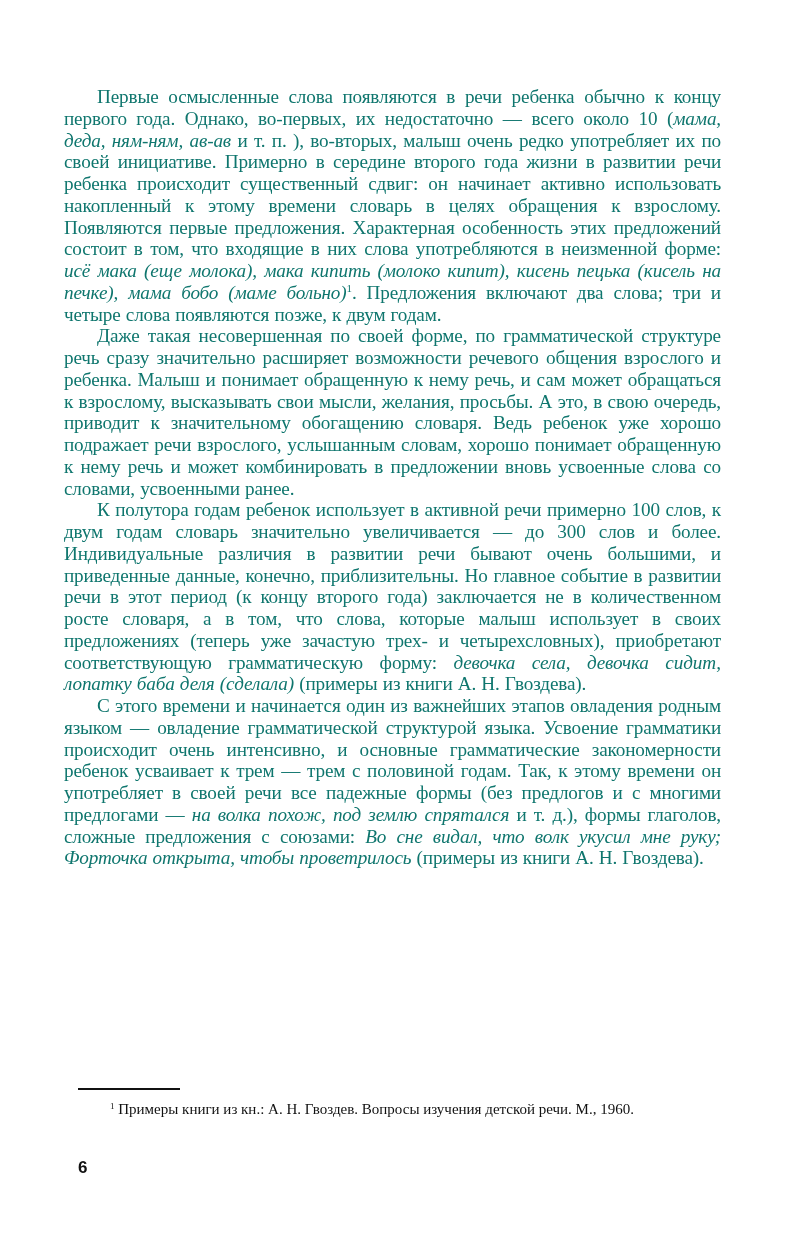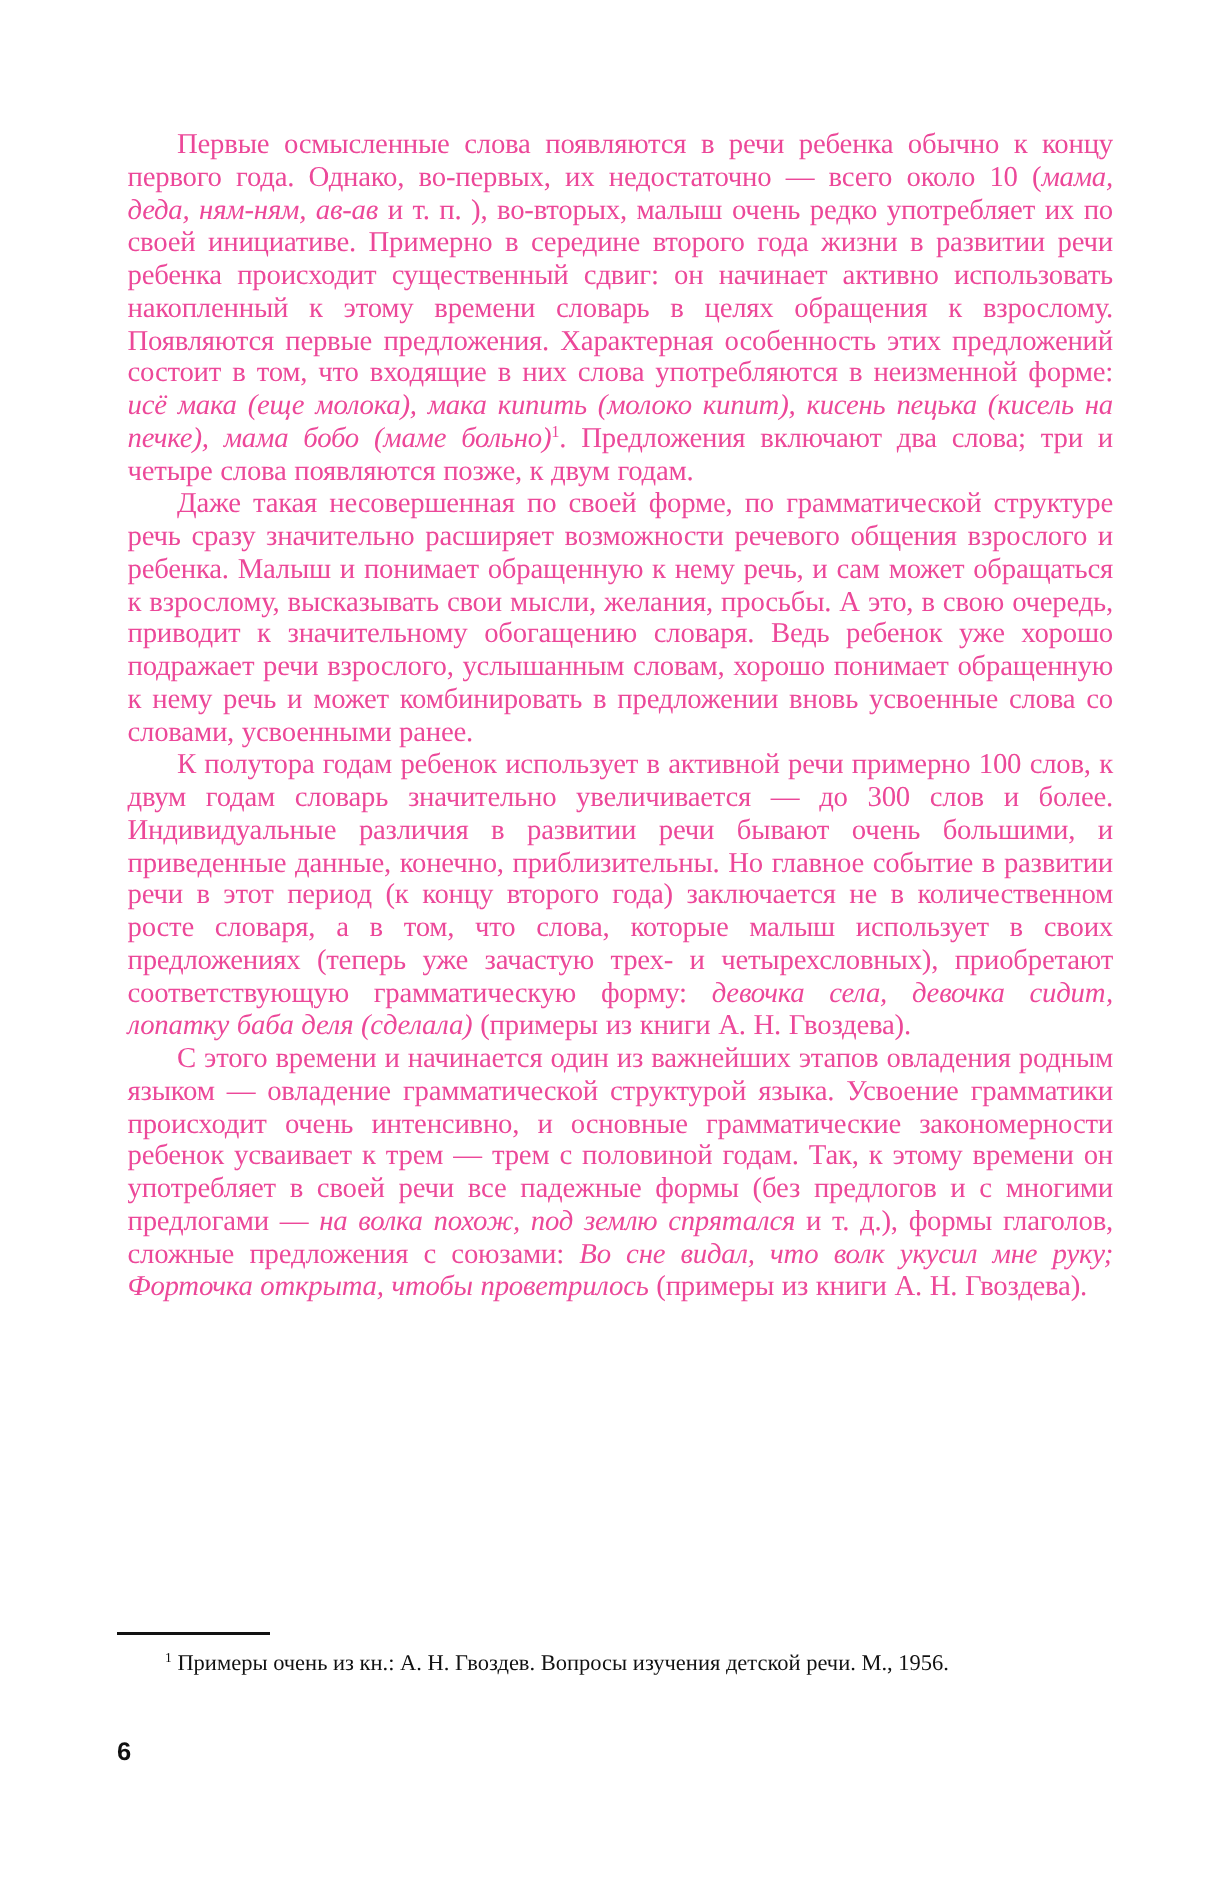--- a/index.html
+++ b/index.html
@@ -1,17 +1,17 @@
 <!DOCTYPE html>
 <html><head>
 <meta charset="utf-8">
 <style>
   html, body { margin: 0; padding: 0; background: #ffffff; }
   body { width: 811px; height: 1253px; position: relative; overflow: hidden; }
-  .page { position: absolute; left: 85px; top: 86px; width: 657px; color: #ec4899; }
+  .page { position: absolute; left: 64px; top: 86px; width: 657px; color: #0f766e; }
   .para {
     font-family: "Liberation Serif", "DejaVu Serif", serif;
     font-size: 19.2px;
     line-height: 21.75px;
     text-align: justify;
     text-indent: 33px;
     margin: 0;
     letter-spacing: -0.15px;
     word-spacing: 0.5px;
   }
@@ -44,15 +44,15 @@
   <p class="para">
     <span>К полутора годам ребенок использует в активной речи примерно 100 слов, к двум годам словарь значительно увеличивается — до 300 слов и более. Индивидуальные различия в развитии речи бывают очень большими, и приведенные данные, конечно, приблизительны. Но главное событие в развитии речи в этот период (к концу второго года) заключается не в количественном росте словаря, а в том, что слова, которые малыш использует в своих предложениях (теперь уже зачастую трех- и четырехсловных), приобретают соответствующую грамматическую форму: </span><i>девочка села, девочка сидит, лопатку баба деля (сделала)</i><span> (примеры из книги А. Н. Гвоздева).</span>
   </p>
   <p class="para">
     <span>С этого времени и начинается один из важнейших этапов овладения родным языком — овладение грамматической структурой языка. Усвоение грамматики происходит очень интенсивно, и основные грамматические закономерности ребенок усваивает к трем — трем с половиной годам. Так, к этому времени он употребляет в своей речи все падежные формы (без предлогов и с многими предлогами — </span><i>на волка похож, под землю спрятался</i><span> и т. д.), формы глаголов, сложные предложения с союзами: </span><i>Во сне видал, что волк укусил мне руку; Форточка открыта, чтобы проветрилось</i><span> (примеры из книги А. Н. Гвоздева).</span>
   </p>
 </div>
 
 <div class="rule"></div>
 
-<div class="footnote"><sup>1</sup><span> Примеры очень из кн.: </span><b>А. Н. Гвоздев.</b><span> Вопросы изучения детской речи. М., 1956.</span></div>
+<div class="footnote"><sup>1</sup><span> Примеры книги из кн.: </span><b>А. Н. Гвоздев.</b><span> Вопросы изучения детской речи. М., 1960.</span></div>
 
 <div class="pageno">6</div>
 
 </body></html>

